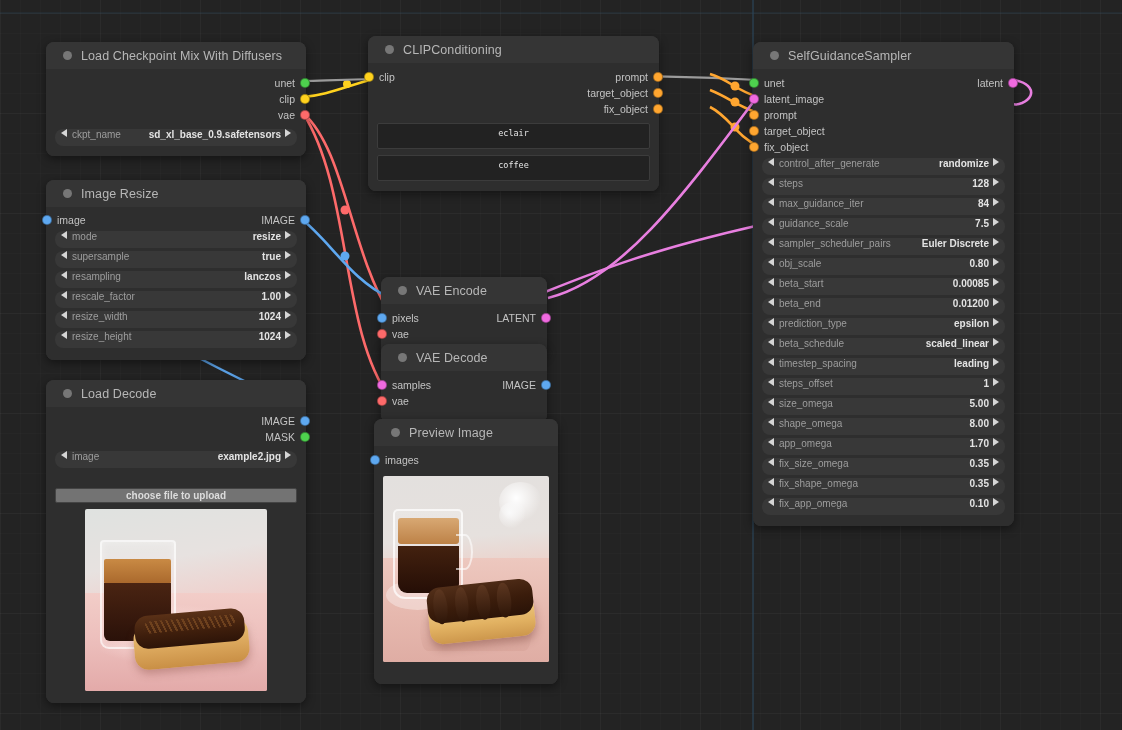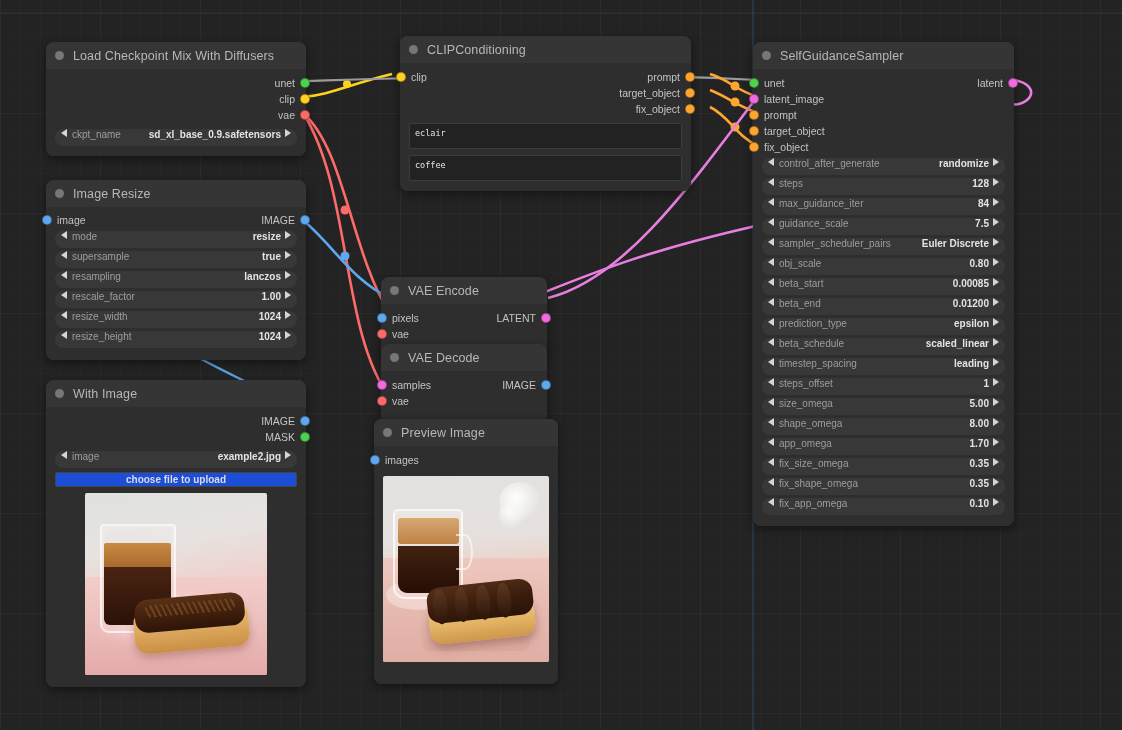--- a/index.html
+++ b/index.html
@@ -26,21 +26,21 @@
   .node {
     position: absolute;
     border-radius: 8px;
     background: #353535;
     box-shadow: 0 3px 10px rgba(0,0,0,0.45);
     box-sizing: border-box;
   }
   .node-title {
     height: 27px;
     display: flex; align-items: center;
-    padding-left: 9px;
+    padding-left: 17px;
     color: #b7b7b7;
     font-size: 12.5px;
     letter-spacing: .1px;
     background: #353535;
     border-radius: 8px 8px 0 0;
   }
   .collapse-dot {
     width: 9px; height: 9px; border-radius: 50%;
     background: #777; margin-right: 9px; flex: 0 0 auto;
   }
@@ -88,23 +88,23 @@
     border: 1px solid #3c3c3c;
     border-radius: 2px;
     color: #e6e6e6;
     font-family: "DejaVu Sans Mono", monospace;
     font-size: 8.5px;
     padding: 4px 5px;
     box-sizing: border-box;
   }
 
   .btnwidget {
-    margin: 4px 9px 0 9px;
+    margin: 20px 9px 0 9px;
     height: 15px;
-    background: #1d4ed8;
+    background: #737373;
     border: 1px solid #444;
     border-radius: 2px;
     display:flex; align-items:center; justify-content:center;
     color: #dcdcdc; font-size: 10px; font-weight: bold;
     box-sizing: border-box;
   }
 
   .imgbox { margin: 6px 9px 0 9px; border-radius: 2px; overflow: hidden; position: relative; }
 
   
@@ -286,21 +286,21 @@
           <span class="arrow r"></span>
         </div>
       </div>
       <div style="height:6px"></div>
     </div>
   </div>
 
   <div class="node" style="left:46px; top:380px; width:260px;">
     <div class="node-title">
       <span class="collapse-dot"></span>
-      <span>With Image</span>
+      <span>Load Decode</span>
     </div>
     <div class="node-body">
       <div style="height:6px"></div>
       <div class="slot-row">
         <span></span>
         <span>IMAGE</span>
         <span class="dot right" style="background:#5ea8f0"></span>
       </div>
       <div class="slot-row">
         <span></span>
@@ -327,21 +327,21 @@
           <div class="eclair">
               <div class="choco"></div>
               <div class="crumbs"></div>
             </div>
         </div>
       </div>
       <div style="height:6px"></div>
     </div>
   </div>
 
-  <div class="node" style="left:400px; top:36px; width:291px;">
+  <div class="node" style="left:368px; top:36px; width:291px;text-align:center;">
     <div class="node-title">
       <span class="collapse-dot"></span>
       <span>CLIPConditioning</span>
     </div>
     <div class="node-body" style="padding-bottom:10px;">
       <div style="height:6px"></div>
       <div class="slot-row">
         <span class="dot left" style="background:#ffd21e"></span>
         <span>clip</span>
         <span>prompt</span>

